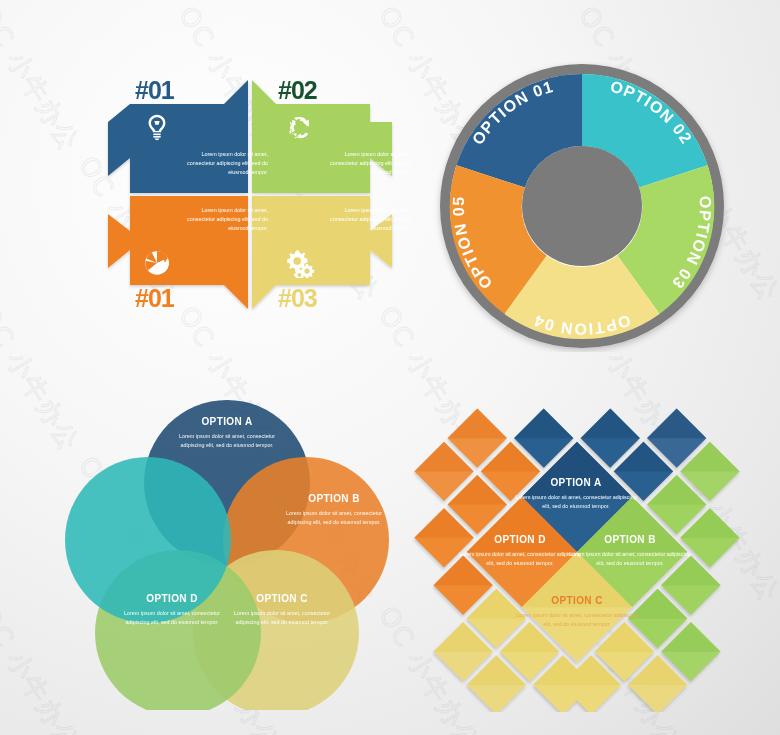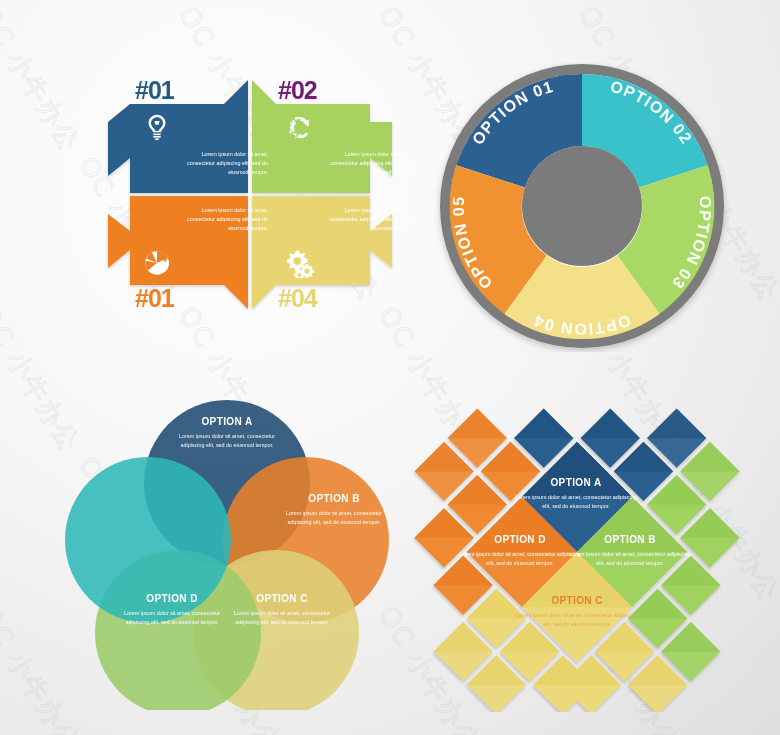--- a/index.html
+++ b/index.html
@@ -51,21 +51,21 @@
   #star-infographic svg { display: block; }
 
   .star-num {
     position: absolute;
     font-size: 25px;
     font-weight: bold;
     letter-spacing: -1px;
     font-family: "Liberation Sans", sans-serif;
   }
   #star-num-01 { left: 35px;  top: 14px; color: #255b87; }
-  #star-num-02 { left: 178px; top: 14px; color: #701a75; }
+  #star-num-02 { left: 178px; top: 14px; color: #14532d; }
   #star-num-03 { left: 35px;  top: 222px; color: #ef8022; }
   #star-num-04 { left: 178px; top: 222px; color: #e8d572; }
 
   .star-body {
     position: absolute;
     width: 86px;
     font-size: 5.4px;
     line-height: 1.7;
     text-align: right;
     color: #ffffff;
@@ -194,21 +194,21 @@
       </g>
 
       <g filter="url(#softshadow)">
         <path d="M152,134 L270,134 L270,169 L292,152 L292,206 L270,188 L270,223 L176,223 L152,247 Z" fill="#e8d572"></path>
       </g>
     </svg>
 
     <div class="star-num" id="star-num-01">#01</div>
     <div class="star-num" id="star-num-02">#02</div>
     <div class="star-num" id="star-num-03">#01</div>
-    <div class="star-num" id="star-num-04">#04</div>
+    <div class="star-num" id="star-num-04">#03</div>
 
     <div class="star-icon" id="star-icon-01">
       <svg viewBox="0 0 32 32" width="30" height="30">
         <path d="M16 3c-5 0-9 3.9-9 8.7 0 3.3 1.8 5.3 3.2 7 .9 1.1 1.5 1.9 1.5 2.8h8.6c0-.9.6-1.7 1.5-2.8 1.4-1.7 3.2-3.7 3.2-7C25 6.9 21 3 16 3zm0 2.6c3.5 0 6.4 2.7 6.4 6.1 0 2.3-1.2 3.7-2.6 5.4-.8.9-1.6 1.9-2.1 3.1h-3.4c-.5-1.2-1.3-2.2-2.1-3.1-1.4-1.7-2.6-3.1-2.6-5.4 0-3.4 2.9-6.1 6.4-6.1z" fill="#fff"></path>
         <rect x="12.1" y="23.0" width="7.8" height="1.7" fill="#fff"></rect>
         <rect x="12.1" y="25.6" width="7.8" height="1.7" fill="#fff"></rect>
         <path d="M13.6 28.2h4.8c-.3 1.1-1.2 1.8-2.4 1.8s-2.1-.7-2.4-1.8z" fill="#fff"></path>
         <path d="M13.2 9.6h5.6l-1.1 4.1h-3.4z" fill="#fff"></path>
       </svg>
     </div>

